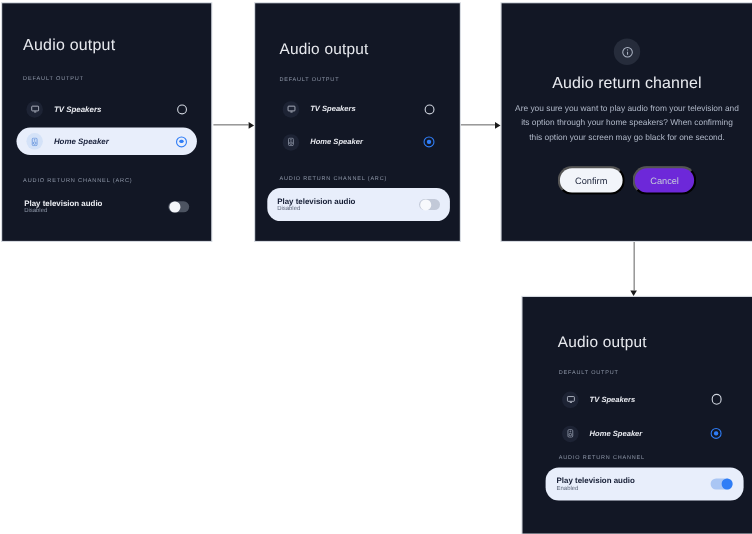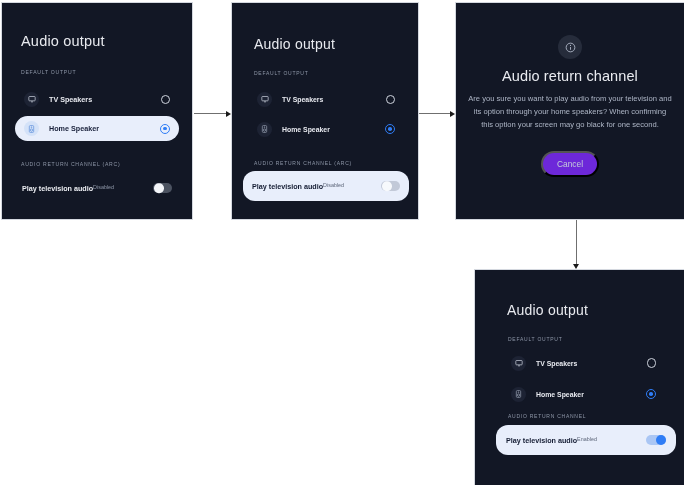--- a/index.html
+++ b/index.html
@@ -29,35 +29,35 @@
   .row{
     position:absolute;display:flex;align-items:center;border-radius:999px;
     box-sizing:border-box;
   }
   .row.sel{background:#e8eefb;}
   .row .ico{
     border-radius:50%;background:#1c2troubles;display:flex;align-items:center;justify-content:center;flex:none;
   }
   .ico{border-radius:50%;background:#1d2334;display:flex;align-items:center;justify-content:center;flex:none;}
   .row.sel .ico{background:#d4e2f8;}
-  .rowlabel{color:#e7e9ef;white-space:nowrap;}
+  .rowlabel{color:#e7e9ef;white-space:nowrap;font-style:italic;}
   .row.sel .rowlabel{color:#18203a;}
 
   .radio{border-radius:50%;box-sizing:border-box;flex:none;margin-left:auto;}
   .radio.off{border:1.5px solid #cfd4de;background:transparent;}
   .radio.on{border:1.5px solid #2f7df6;background:transparent;position:relative;}
   .radio.on::after{
     content:"";position:absolute;inset:0;margin:auto;border-radius:50%;
     background:#2f7df6;
   }
 
   
   .arcrow{position:absolute;display:flex;align-items:center;box-sizing:border-box;border-radius:12px;}
   .arcrow.sel{background:#e8eefb;}
-  .arctext{display:flex;flex-direction:row;line-height:1.25;}
+  .arctext{display:flex;flex-direction:column;line-height:1.25;}
   .arctitle{color:#eceef3;font-weight:700;white-space:nowrap;}
   .arcsub{color:#8d96a7;white-space:nowrap;}
   .arcrow.sel .arctitle{color:#141c33;}
   .arcrow.sel .arcsub{color:#5d667a;}
   .toggle{margin-left:auto;border-radius:999px;position:relative;flex:none;}
   .toggle .knob{position:absolute;top:50%;transform:translateY(-50%);border-radius:50%;}
   .toggle.off{background:#4c5361;}
   .toggle.off .knob{left:1px;background:#f4f6fa;}
   .toggle.offlite{background:#c2c9d8;}
   .toggle.offlite .knob{left:1px;background:#f7f9fc;}
@@ -185,20 +185,21 @@
     <span class="infobadge">
       <svg width="11" height="11" viewBox="0 0 24 24" fill="none" stroke="#aeb6c6" stroke-width="2">
         <circle cx="12" cy="12" r="9.5"></circle>
           <path d="M12 11v6"></path>
           <circle cx="12" cy="7.4" r="1.2" fill="#aeb6c6" stroke="none"></circle>
       </svg>
     </span>
     <div class="dlgtitle">Audio return channel</div>
     <div class="dlgbody">Are you sure you want to play audio from your television and its option through your home speakers? When confirming this option your screen may go black for one second.</div>
     <div class="dlgbtns">
+      <button class="btn primary">Confirm</button>
       <button class="btn ghost">Cancel</button>
     </div>
   </div>
 </div>
 
 <div class="screen" id="screen-4">
   <div class="pg">
     <div class="title" style="left:32px;top:32px;font-size:14px;">Audio output</div>
 
     <div class="sectlabel" style="left:33px;top:66px;font-size:5px;">DEFAULT OUTPUT</div>

